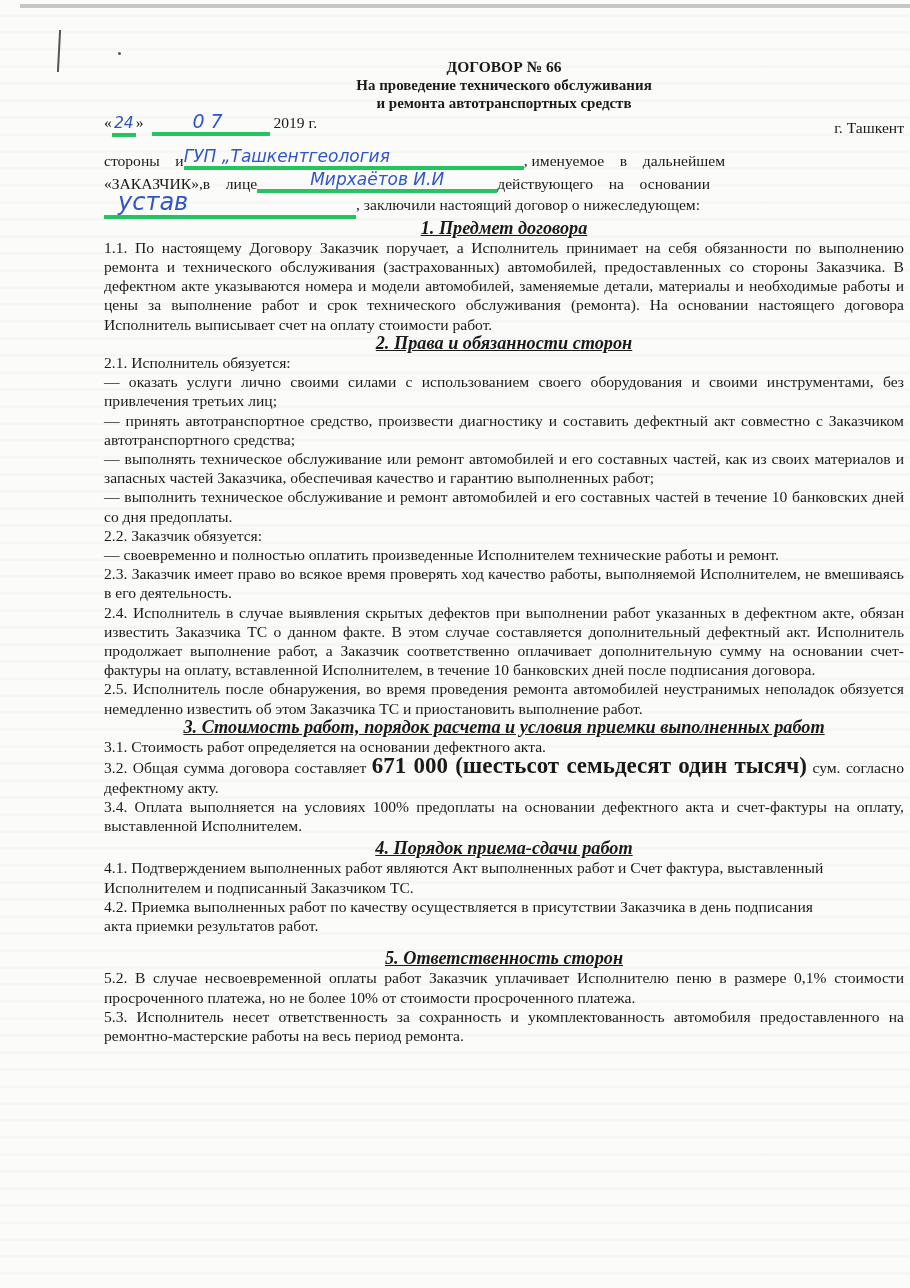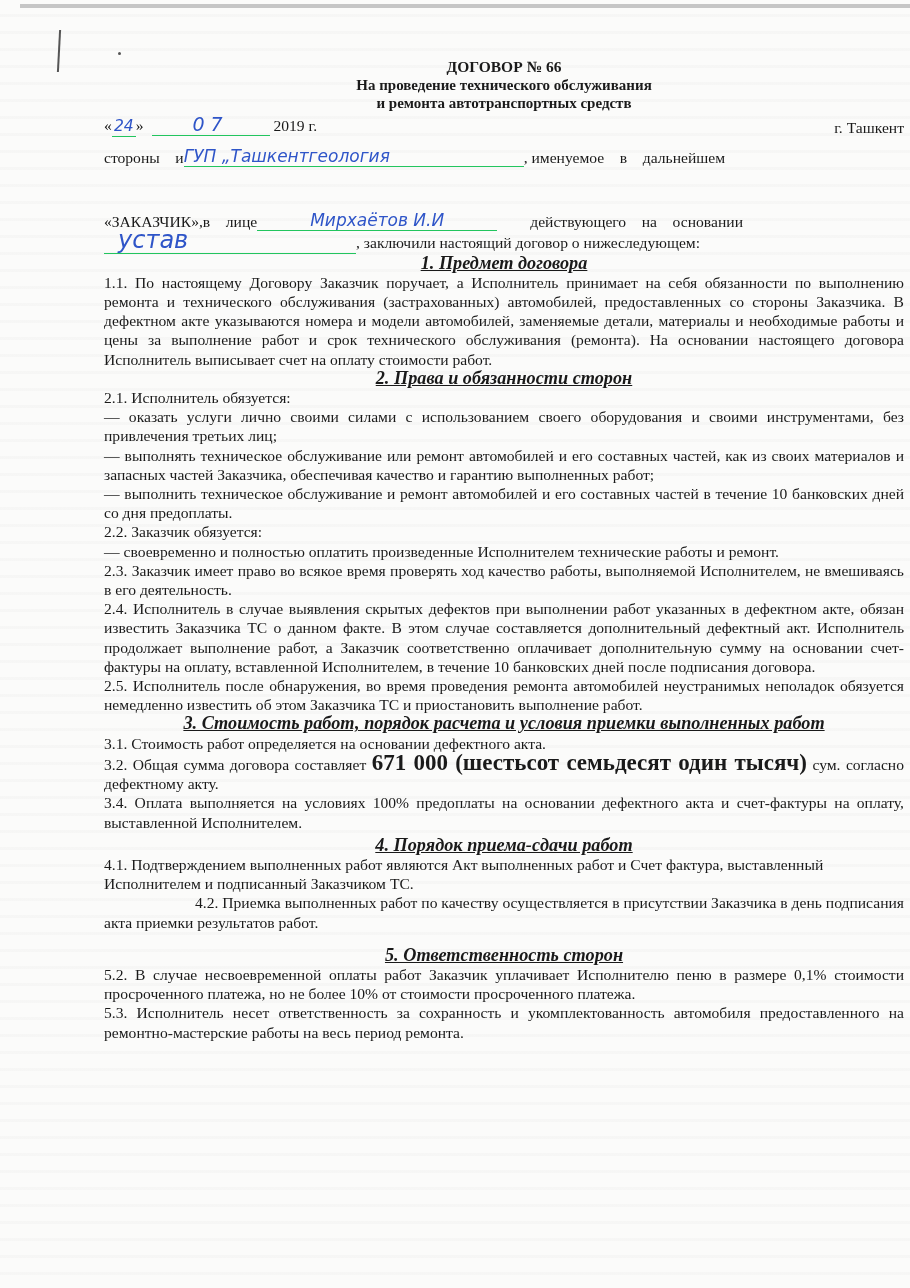--- a/index.html
+++ b/index.html
@@ -10,21 +10,21 @@
            repeating-linear-gradient(180deg, rgba(0,0,0,0) 0 14px, rgba(120,120,120,0.05) 14px 17px);
          opacity:.7;}
   .topedge{position:absolute;left:20px;right:0;top:4px;height:4px;background:#9a9a9a;opacity:.55;}
   .mark{position:absolute;left:58px;top:30px;width:2px;height:42px;background:#555;transform:rotate(3deg);}
   .dot{position:absolute;left:118px;top:52px;width:3px;height:3px;background:#555;border-radius:50%;}
   .page{position:absolute;left:104px;top:58px;width:800px;font-size:15.6px;line-height:19.2px;}
   .title{text-align:center;font-weight:bold;font-size:15.5px;line-height:18px;}
   .sub{text-align:center;font-weight:bold;font-size:15px;line-height:18px;}
   .dateline{display:flex;justify-content:space-between;margin-top:3px;height:22px;align-items:flex-end;}
   .hw{font-family:"DejaVu Sans",sans-serif;color:#2f55c8;font-style:italic;}
-  .blank{display:inline-block;border-bottom:1px solid #22c55e;position:relative;text-align:center;}
+  .blank{display:inline-block;border-bottom:4px solid #22c55e;position:relative;text-align:center;}
   p{margin:0;text-align:justify;}
   .indent{text-indent:44px;}
   .sec{text-align:center;font-weight:bold;font-style:italic;text-decoration:underline;margin:0;}
   .sum{font-weight:bold;font-size:23px;}
   .party{display:flex;justify-content:flex-start;align-items:flex-end;}
 </style>
 </head>
 <body>
 
 <div class="ghost"></div>
@@ -48,49 +48,50 @@
 
   <div style="margin-top:10px;">
     <div class="party">
       <span style="white-space:pre;">стороны    и</span>
       <span class="blank" style="width:340px;text-align:left;"><span class="hw" style="font-size:17px;">ГУП „Ташкентгеология</span></span>
       <span style="white-space:pre;">, именуемое    в    дальнейшем</span>
     </div>
     <div class="party">
       <span>«ЗАКАЗЧИК»,</span>
       <span style="white-space:pre;">в    лице</span>
-      <span class="blank" style="width:240px;margin-top:44px;"><span class="hw" style="font-size:17px;">Мирхаётов И.И</span></span>
-      <span style="white-space:pre;margin-left:33px;">действующего    на    основании</span>
+      <span class="blank" style="width:240px;"><span class="hw" style="font-size:17px;">Мирхаётов И.И</span></span>
+      <span style="white-space:pre;">действующего    на    основании</span>
     </div>
     <div>
       <span class="blank" style="width:252px;text-align:left;"><span class="hw" style="font-size:24px;padding-left:14px;">устав</span></span><span>, заключили настоящий договор  о  нижеследующем:</span>
     </div>
   </div>
 
   <h3 class="sec">1. Предмет  договора</h3>
   <p>1.1. По   настоящему   Договору Заказчик поручает, а Исполнитель принимает  на себя обязанности по выполнению ремонта и технического обслуживания (застрахованных) автомобилей, предоставленных со стороны Заказчика. В дефектном акте указываются номера и модели автомобилей, заменяемые детали, материалы и необходимые работы и цены за выполнение работ и срок технического обслуживания (ремонта). На основании настоящего договора Исполнитель выписывает счет на оплату стоимости работ.</p>
 
   <h3 class="sec">2. Права  и  обязанности  сторон</h3>
   <p>2.1. Исполнитель  обязуется:</p>
   <p>— оказать услуги лично своими силами с использованием своего оборудования и своими инструментами, без привлечения третьих лиц;</p>
+  <p>— принять автотранспортное средство, произвести диагностику и составить дефектный акт совместно с Заказчиком  автотранспортного средства;</p>
   <p>— выполнять техническое обслуживание или ремонт автомобилей и его составных частей, как из своих материалов и запасных частей Заказчика, обеспечивая качество и гарантию выполненных работ;</p>
   <p>— выполнить техническое обслуживание и ремонт автомобилей и его составных частей в течение 10 банковских дней со дня предоплаты.</p>
   <p>2.2. Заказчик обязуется:</p>
   <p>— своевременно и полностью оплатить произведенные Исполнителем технические работы и ремонт.</p>
   <p>2.3. Заказчик имеет право во всякое время проверять ход качество работы, выполняемой Исполнителем, не вмешиваясь в его деятельность.</p>
   <p>2.4. Исполнитель в случае выявления скрытых дефектов при выполнении работ указанных в дефектном акте, обязан известить Заказчика ТС о данном факте. В этом случае составляется дополнительный дефектный акт. Исполнитель продолжает выполнение работ, а Заказчик соответственно оплачивает дополнительную сумму на основании счет-фактуры на оплату, вставленной Исполнителем, в течение 10 банковских дней после подписания договора.</p>
   <p>2.5. Исполнитель после обнаружения, во время проведения ремонта автомобилей неустранимых неполадок обязуется немедленно известить об этом Заказчика ТС и приостановить выполнение работ.</p>
 
   <h3 class="sec">3. Стоимость  работ, порядок расчета и условия приемки выполненных работ</h3>
   <p>3.1. Стоимость работ определяется на основании дефектного акта.</p>
   <p><span>3.2. Общая сумма договора составляет </span><span class="sum">671 000 (шестьсот семьдесят один тысяч)</span><span> сум. согласно дефектному акту.</span></p>
   <p>3.4. Оплата выполняется на условиях 100% предоплаты на основании дефектного акта и счет-фактуры на оплату, выставленной Исполнителем.</p>
 
   <h3 class="sec" style="margin-top:4px;">4. Порядок приема-сдачи работ</h3>
   <p style="text-align:left;">4.1. Подтверждением выполненных работ являются Акт выполненных работ и Счет фактура, выставленный</p>
   <p style="text-align:left;">Исполнителем и подписанный  Заказчиком ТС.</p>
-  <p style="text-align:right;">4.2. Приемка выполненных работ по качеству осуществляется  в присутствии Заказчика в день подписания</p>
+  <p style="text-align:left;">4.2. Приемка выполненных работ по качеству осуществляется  в присутствии Заказчика в день подписания</p>
   <p style="text-align:left;">акта приемки результатов работ.</p>
 
   <h3 class="sec" style="margin-top:14px;">5. Ответственность  сторон</h3>
   <p>5.2. В случае несвоевременной оплаты работ Заказчик уплачивает Исполнителю пеню в размере 0,1% стоимости просроченного платежа, но не более 10% от стоимости просроченного платежа.</p>
   <p>5.3. Исполнитель несет ответственность за сохранность и укомплектованность автомобиля предоставленного на ремонтно-мастерские работы на весь период ремонта.</p>
 </div>
 
 </body></html>

